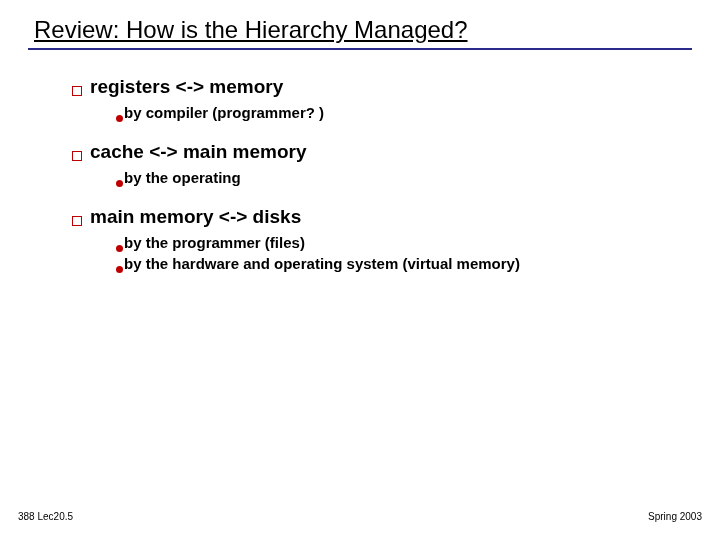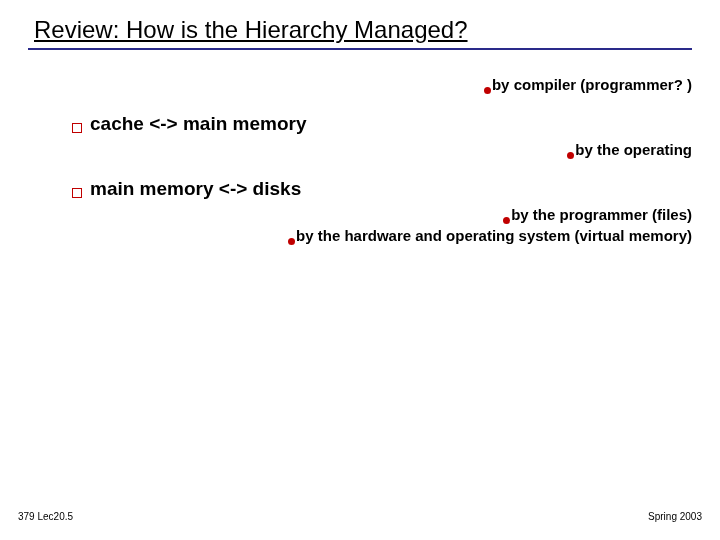--- a/index.html
+++ b/index.html
@@ -45,21 +45,20 @@
     .level2 {
       margin-left: 88px;
       margin-top: 6px;
       margin-bottom: 20px;
     }
     .level2-row {
       display: flex;
       align-items: baseline;
       gap: 1px;
       margin-bottom: 4px;
-      justify-content: flex-end;
     }
     .dot {
       width: 7px; height: 7px;
       border-radius: 50%;
       background: #c00000;
       flex: 0 0 auto;
       position: relative;
       top: 4px;
     }
     .level2-text {
@@ -77,20 +76,26 @@
       font-size: 10px;
       color: #000;
     }
   </style>
 </head>
 <body>
 
 <div class="slide">
   <h1 class="title">Review:  How is the Hierarchy Managed?</h1>
 
+  <div class="level1">
+    <div class="level1-row">
+      <span class="sq"></span>
+      <span class="level1-text">registers &lt;-&gt; memory</span>
+    </div>
+  </div>
   <div class="level2">
     <div class="level2-row">
       <span class="dot"></span>
       <span class="level2-text">by compiler (programmer? )</span>
     </div>
   </div>
 
   <div class="level1">
     <div class="level1-row">
       <span class="sq"></span>
@@ -116,15 +121,15 @@
       <span class="level2-text">by the programmer (files)</span>
     </div>
     <div class="level2-row">
       <span class="dot"></span>
       <span class="level2-text">by the hardware and operating system (virtual memory)</span>
     </div>
   </div>
 </div>
 
 <div class="footer">
-  <span>379 Lec20.5</span>
+  <span>388 Lec20.5</span>
   <span>Spring 2003</span>
 </div>
 
 </body></html>

